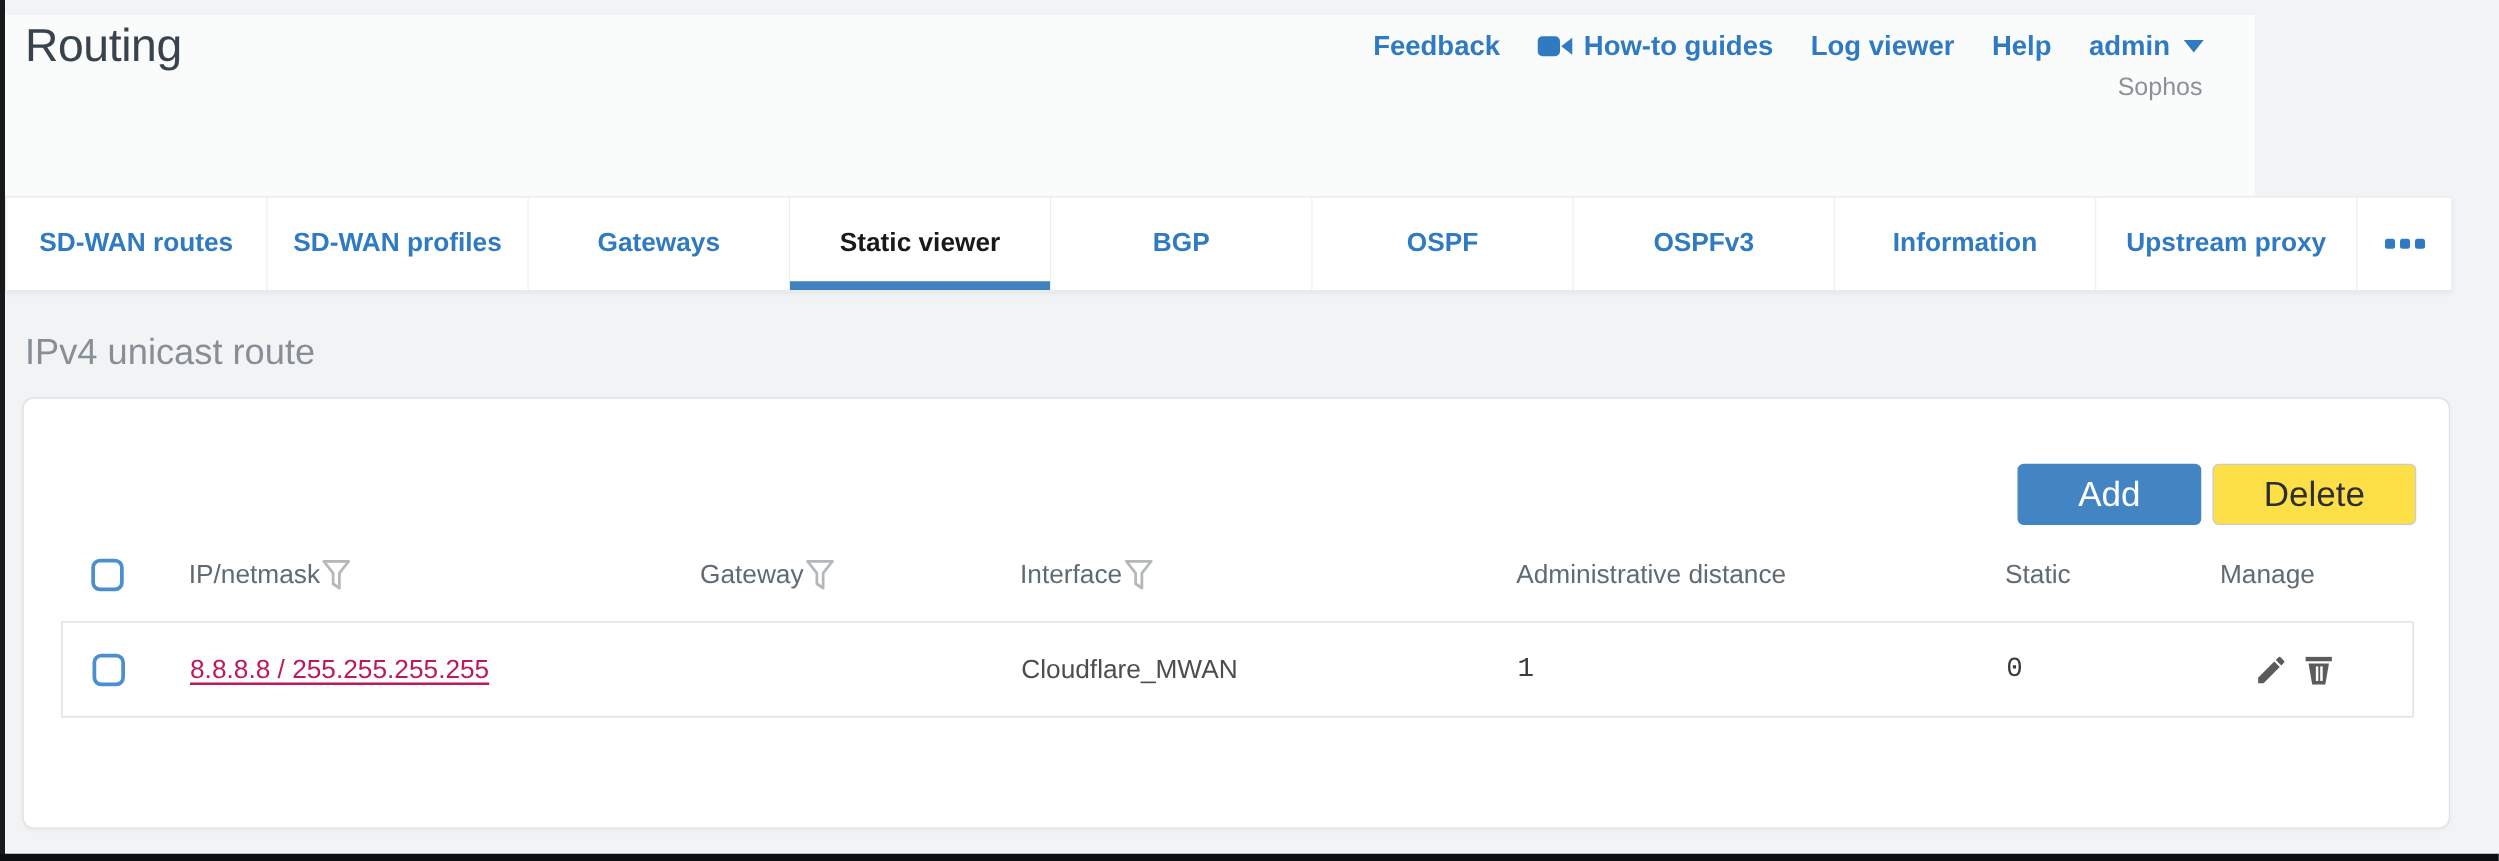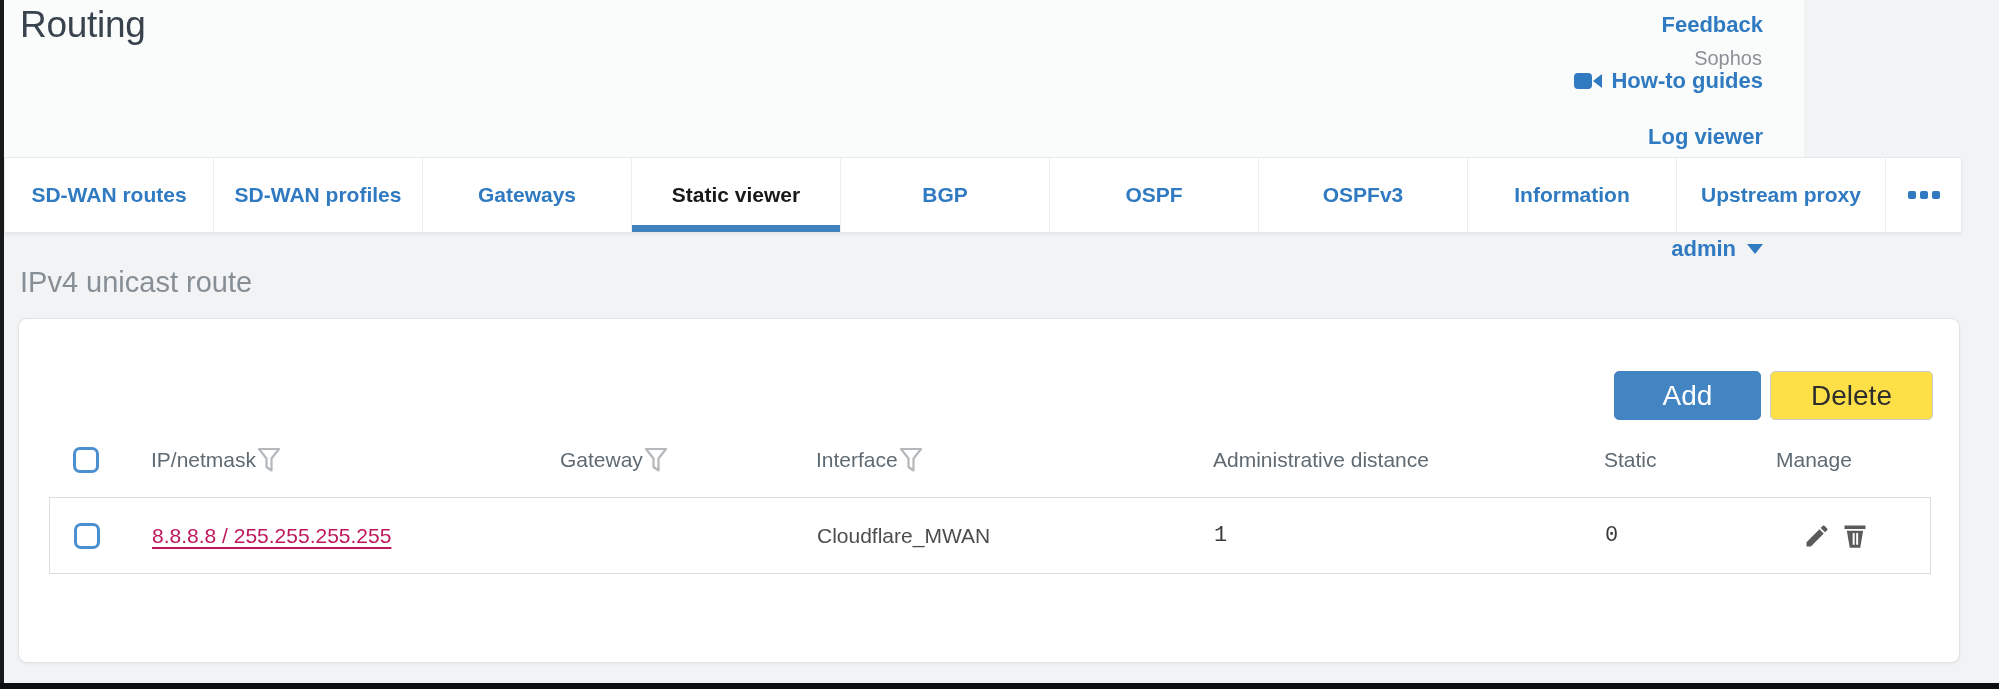--- a/index.html
+++ b/index.html
@@ -8,23 +8,23 @@
     position:relative;
     font-family:"Liberation Sans", sans-serif;
     background:#f2f3f4;
     overflow:hidden;
     color:#3d4852;
   }
   .edge-left { position:absolute; left:0; top:0; width:4px; height:689px; background:#17191b; z-index:50; }
   .edge-bottom { position:absolute; left:0; bottom:0; width:1999px; height:6px; background:#0c0e0f; z-index:50; }
 
   
-  .page-header { position:absolute; left:0; top:0; width:1804px; height:157px; background:#fafbfb; }
+  .page-header { position:absolute; left:0; top:12px; width:1804px; height:157px; background:#fafbfb; }
   .page-title { position:absolute; left:20px; top:4px; font-size:37px; font-weight:500; color:#38434d; letter-spacing:-0.3px; }
-  .top-nav { position:absolute; top:12px; right:41px; display:flex; align-items:flex-end; gap:30px;flex-direction:column; }
+  .top-nav { position:absolute; top:12px; right:41px; display:flex; align-items:flex-start; gap:30px; }
   .top-link { font-size:22px; font-weight:600; color:#2f7ac0; cursor:pointer; display:flex; align-items:center; gap:9px; text-decoration:none; }
   .caret-down { width:0; height:0; border-left:8px solid transparent; border-right:8px solid transparent; border-top:10px solid #2f7ac0; margin-left:2px; display:inline-block; }
   .brand { position:absolute; top:47px; right:42px; font-size:20px; color:#8b9196; }
 
   
   .tabbar {
     position:absolute; left:4px; top:157px; width:1958px; height:76px;
     background:#ffffff; display:flex;
     border:1px solid #e7e8e9;
     box-shadow:0 2px 3px rgba(0,0,0,0.05);

